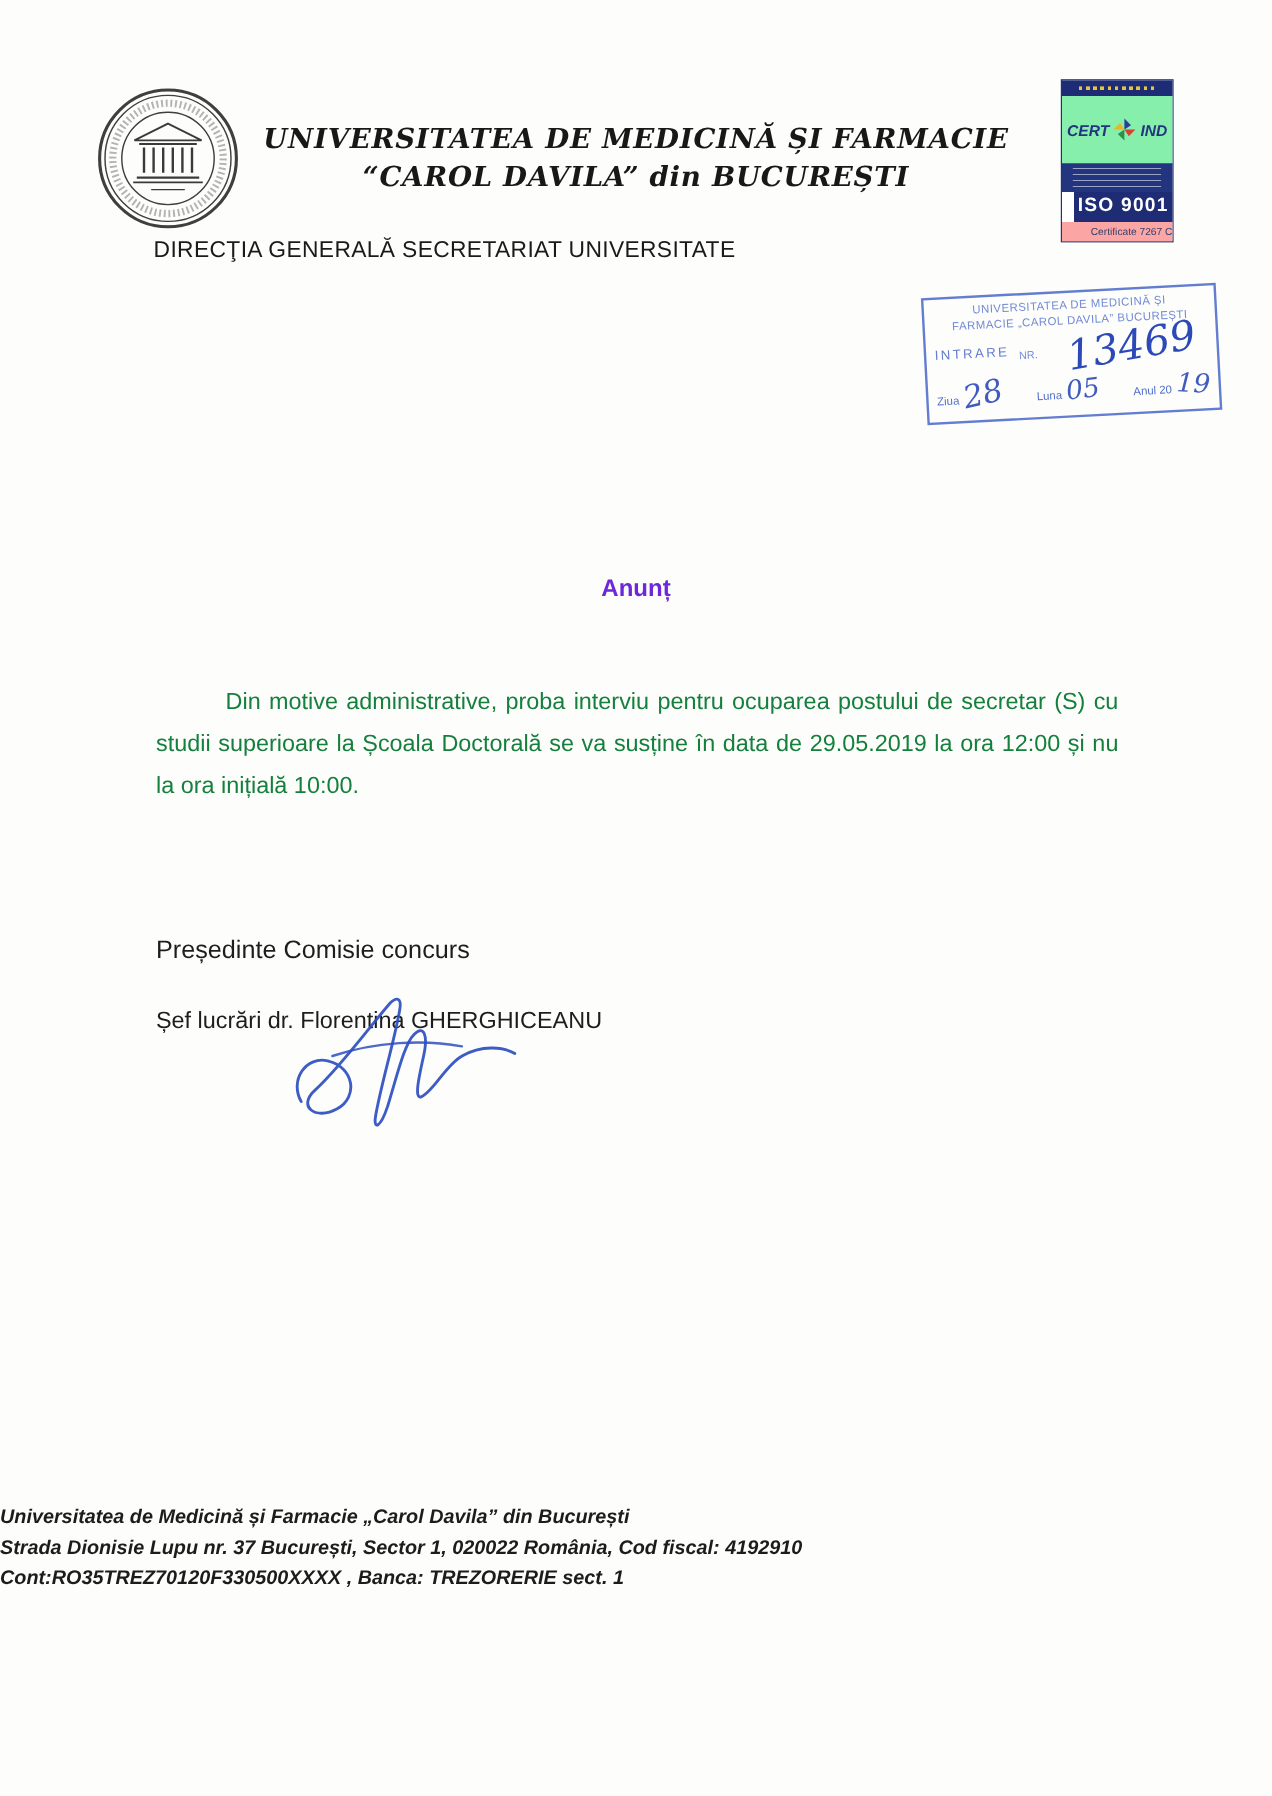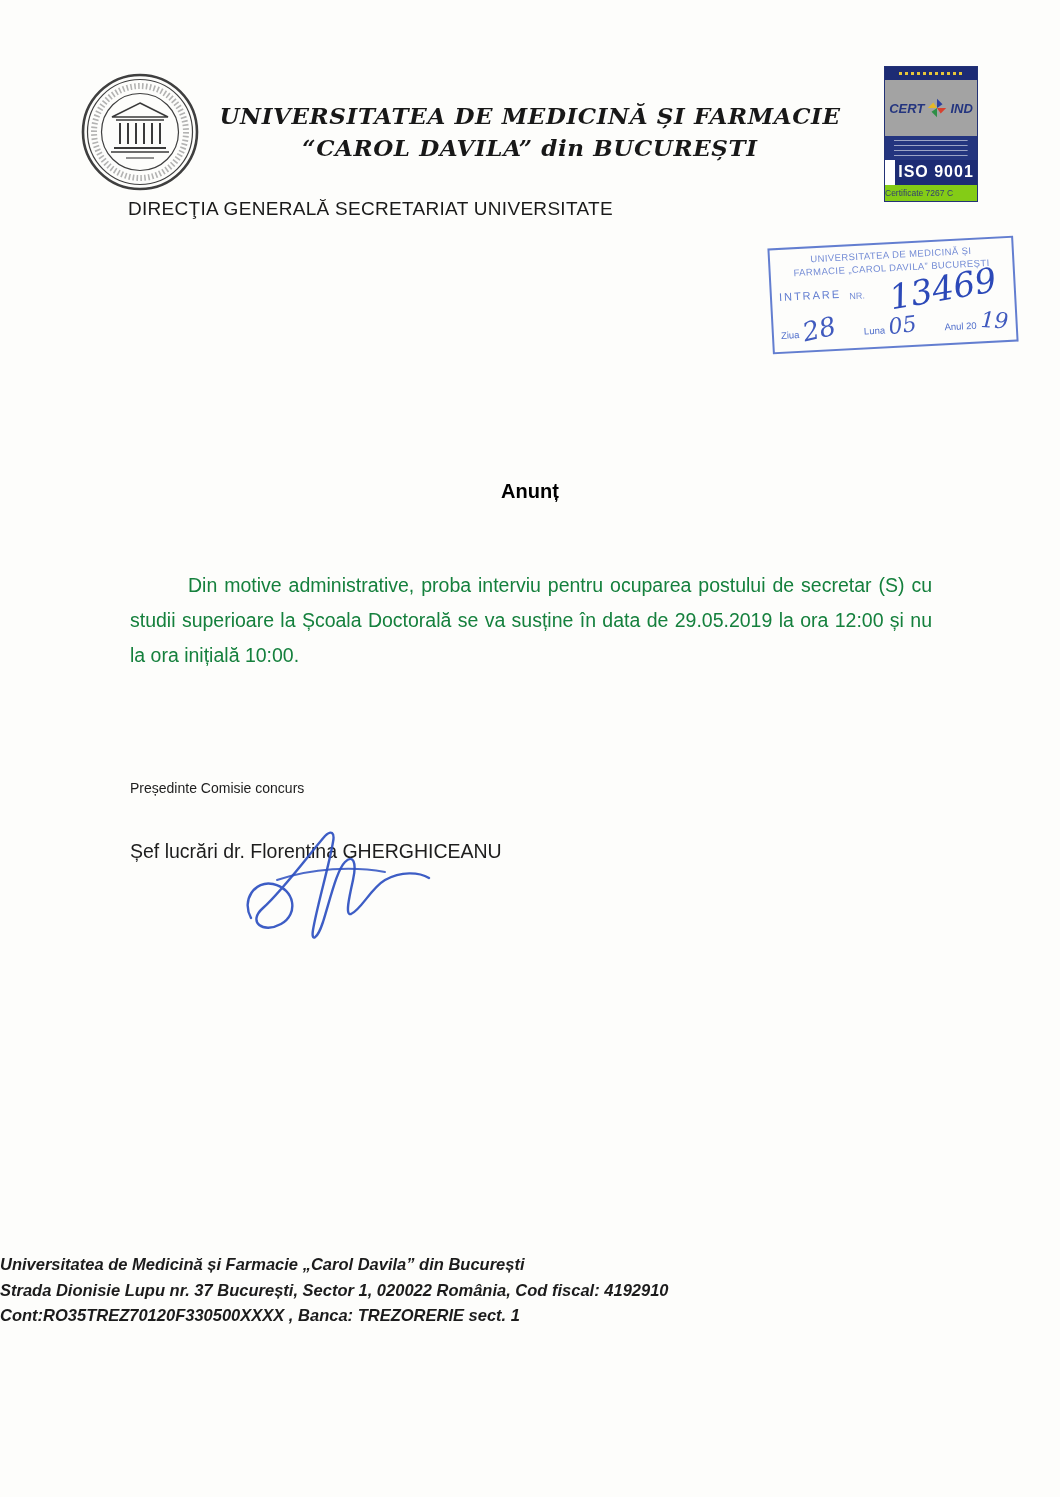--- a/index.html
+++ b/index.html
@@ -16,52 +16,52 @@
           letter-spacing:0.3px; color:#1a1a1a; }
 
   
   .iso-badge { position:absolute; left:884px; top:66px; width:94px; border:1px solid #233276;
                background:#fff; font-family:"Liberation Sans",sans-serif; }
   .iso-topbar { height:13px; background:#1d2c74;
                 background-image:repeating-linear-gradient(90deg,#e6c63a 0 3px,transparent 3px 6px);
                 background-size:70% 3px; background-repeat:no-repeat; background-position:center 5px;
                 background-color:#1d2c74; }
   .iso-certind { height:56px; display:flex; align-items:center; justify-content:center; gap:2px;
-                 background:#a3a3a3; }
+                 background:#86efac; }
   .iso-certind .txt { font-weight:bold; font-size:13px; color:#24357f; font-style:italic; }
   .iso-smallband { height:24px; background:#24357f;
                    background-image:repeating-linear-gradient(180deg,transparent 0 4px,rgba(255,255,255,.55) 4px 5px);
                    background-size:80% 100%; background-repeat:no-repeat; background-position:center; }
   .iso-9001 { background:#1d2c74; color:#fff; font-weight:bold; font-size:16px; text-align:center;
               letter-spacing:1px; padding:3px 0 4px;margin-left:10px; }
-  .iso-cert { background:#84cc16; color:#33406f; font-size:8.5px; text-align:left; padding:3px 0; }
+  .iso-cert { background:#fca5a5; color:#33406f; font-size:8.5px; text-align:right; padding:3px 0; }
 
   
   .stamp { position:absolute; left:770px; top:242px; width:246px; height:106px;
            transform:rotate(-3deg); border:2.5px solid rgba(60,94,198,.8);
            color:#3c5ec6; padding:5px 7px 4px; }
   .stamp-line { font-size:9.5px; letter-spacing:.4px; text-align:center; line-height:12.5px; opacity:.72; }
   .stamp-mid { display:flex; align-items:flex-start; margin-top:1px; height:40px; }
   .stamp-intrare { font-size:11px; letter-spacing:2px; opacity:.8; margin-top:10px; }
   .stamp-nr { font-size:9px; opacity:.7; margin:14px 0 0 8px; }
   .hand { font-family:"DejaVu Serif",serif; font-style:italic; color:#2c49b8; }
   .hand-number { font-size:34px; margin-left:24px; transform:rotate(-7deg); line-height:32px; }
   .stamp-bottom { display:flex; justify-content:space-between; align-items:flex-end;
                   font-size:9.5px; opacity:.9; }
   .stamp-bottom .fld { display:flex; align-items:flex-end; gap:4px; }
   .hand-day { font-size:26px; transform:rotate(-10deg); line-height:20px; }
   .hand-month { font-size:22px; transform:rotate(-4deg); line-height:18px; }
   .hand-year { font-size:22px; transform:rotate(6deg); line-height:18px; }
 
   
   .anunt-title { position:absolute; left:0; right:0; top:480px; text-align:center;
-                 font-weight:bold; font-size:20px; color:#000000; }
+                 font-weight:bold; font-size:20px; color:#6d28d9; }
   .body-par { position:absolute; left:130px; top:568px; width:802px; font-size:19.5px;
               line-height:35px; text-align:justify; text-indent:58px; color:#15803d; }
-  .president { position:absolute; left:130px; top:780px; font-size:14px; color:#1d1d1d; }
+  .president { position:absolute; left:130px; top:780px; font-size:21px; color:#1d1d1d; }
   .signatory { position:absolute; left:130px; top:840px; font-size:19.5px; color:#1d1d1d; }
   .signature { position:absolute; left:233px; top:822px; width:215px; height:140px; }
 
   
   .footer { position:absolute; left:0; right:0; top:1252px; text-align:left;
             font-style:italic; font-weight:bold; font-size:16.5px; line-height:25.5px; color:#1c1c1c; }
   .footer .website { color:#9a9a98; font-size:15.5px; font-weight:bold; margin-top:1px; }
 </style>
 </head>
 <body>

